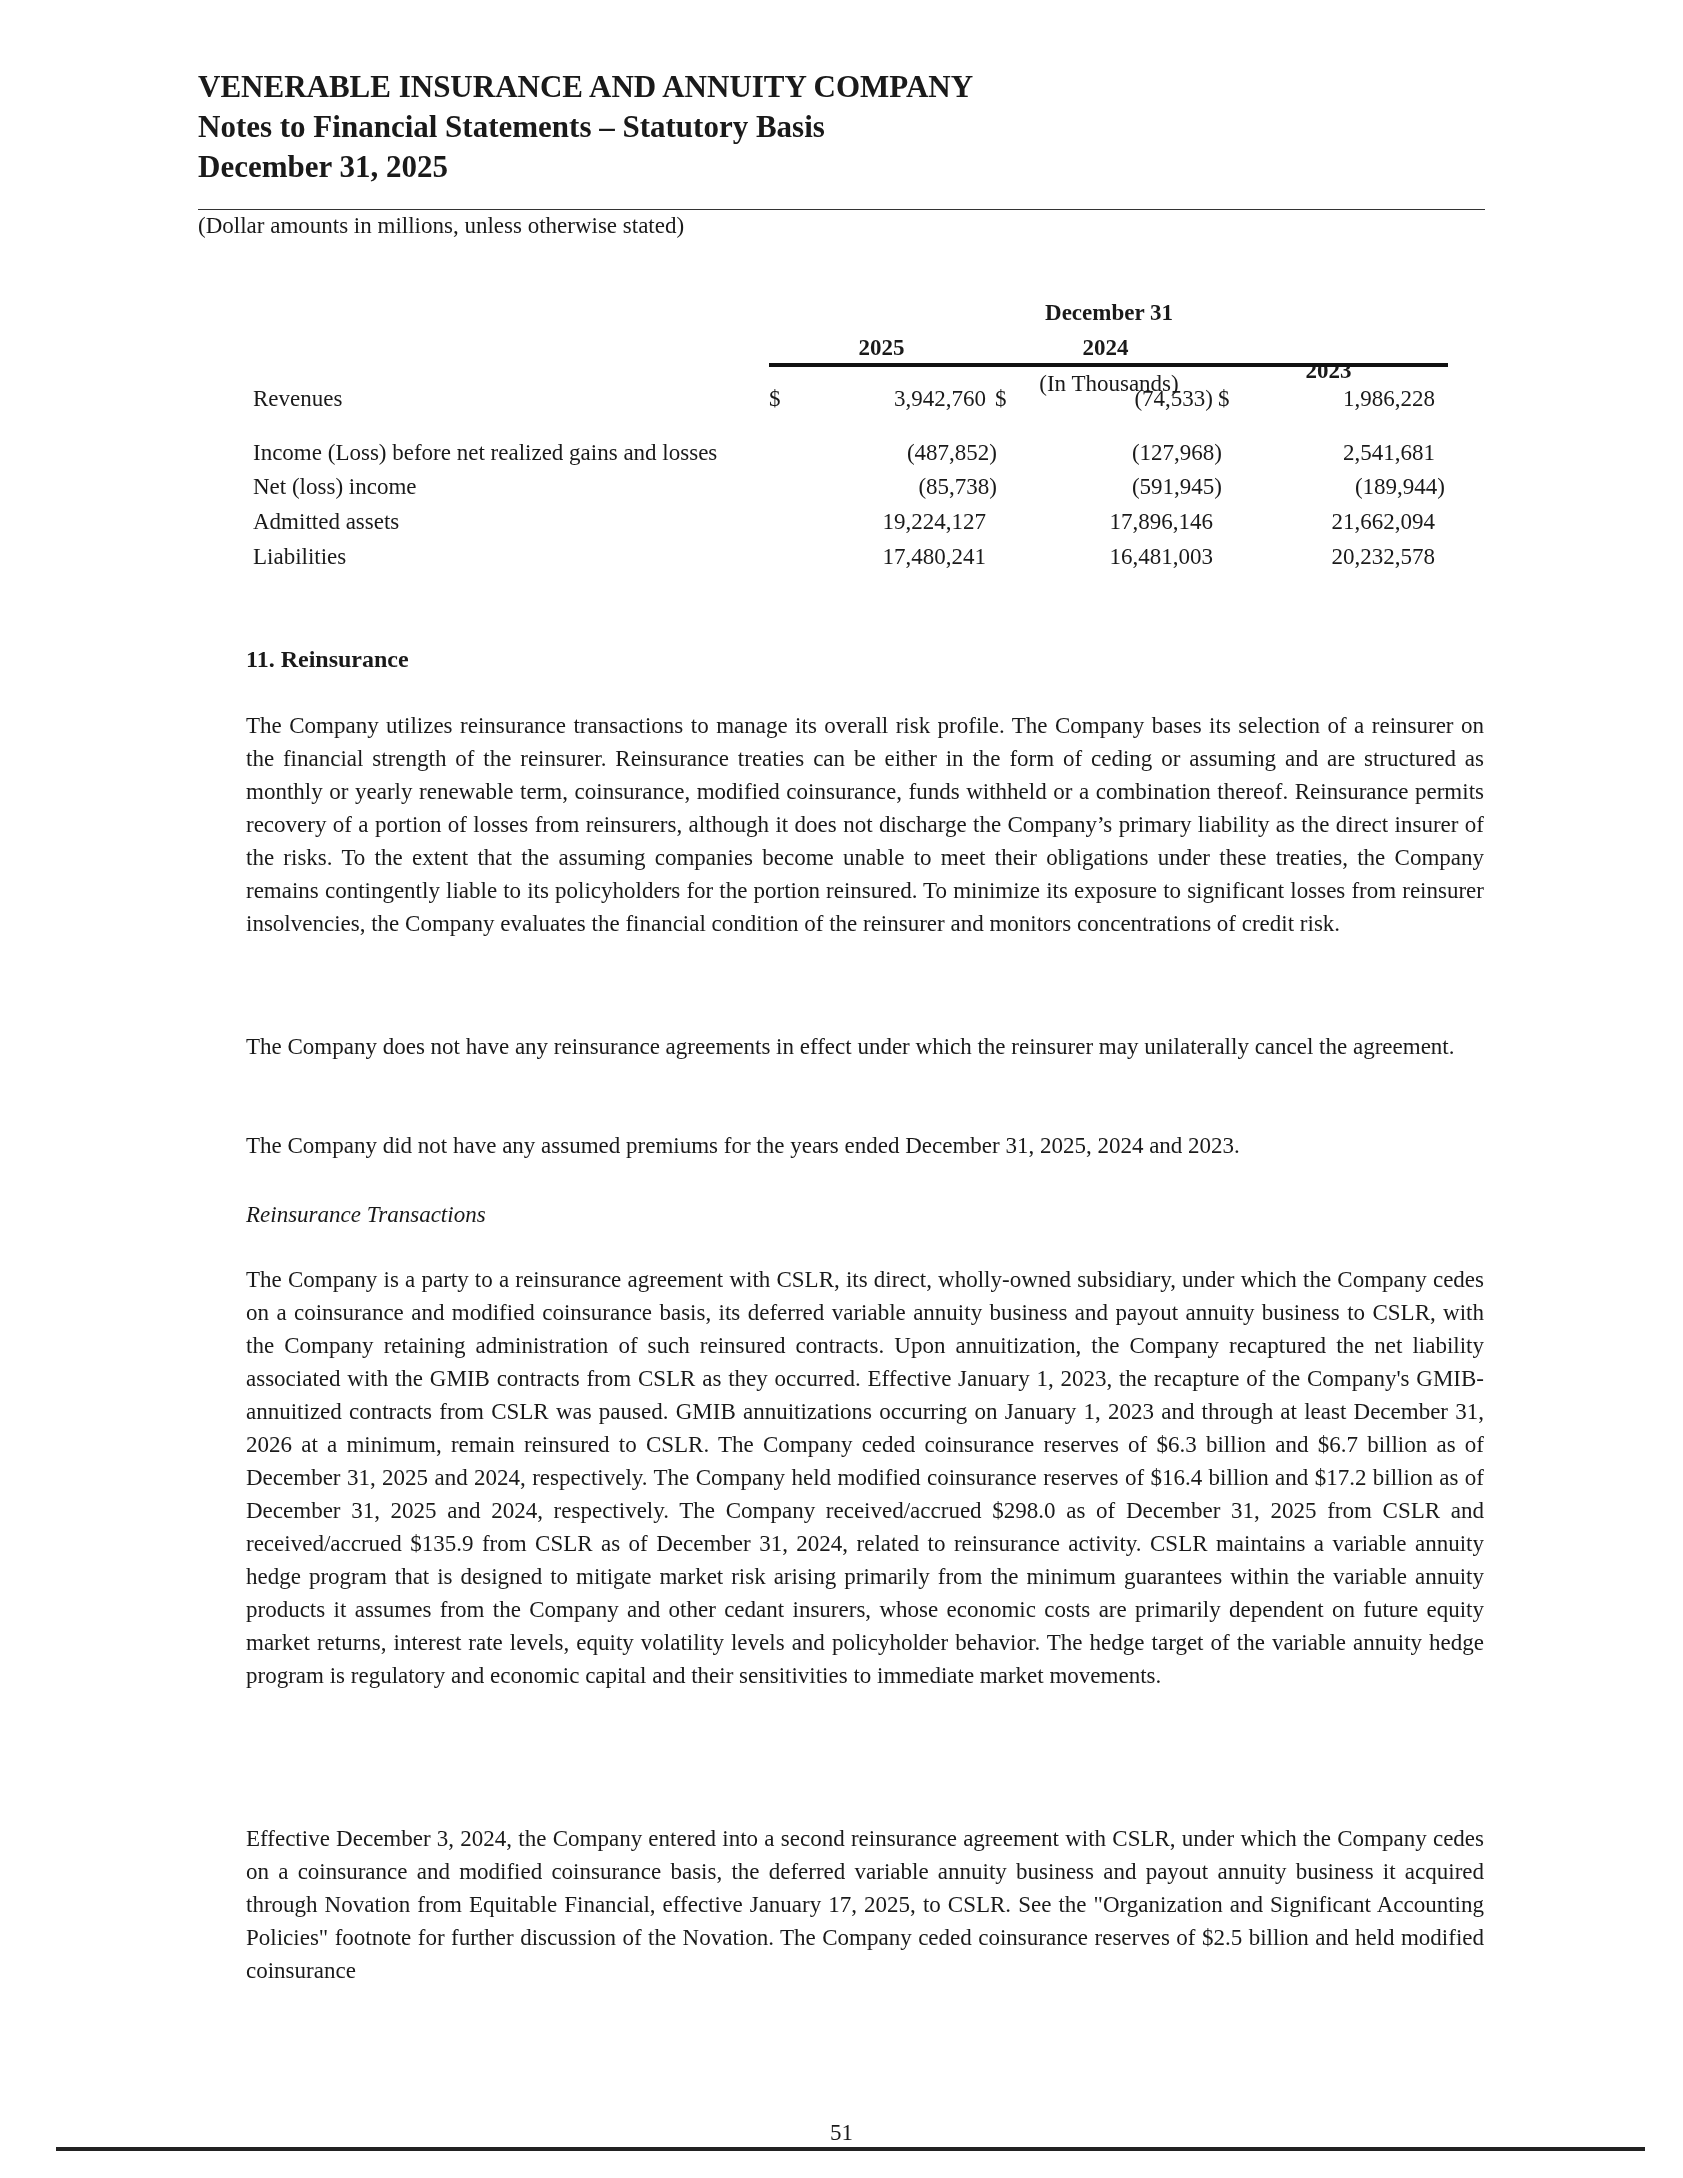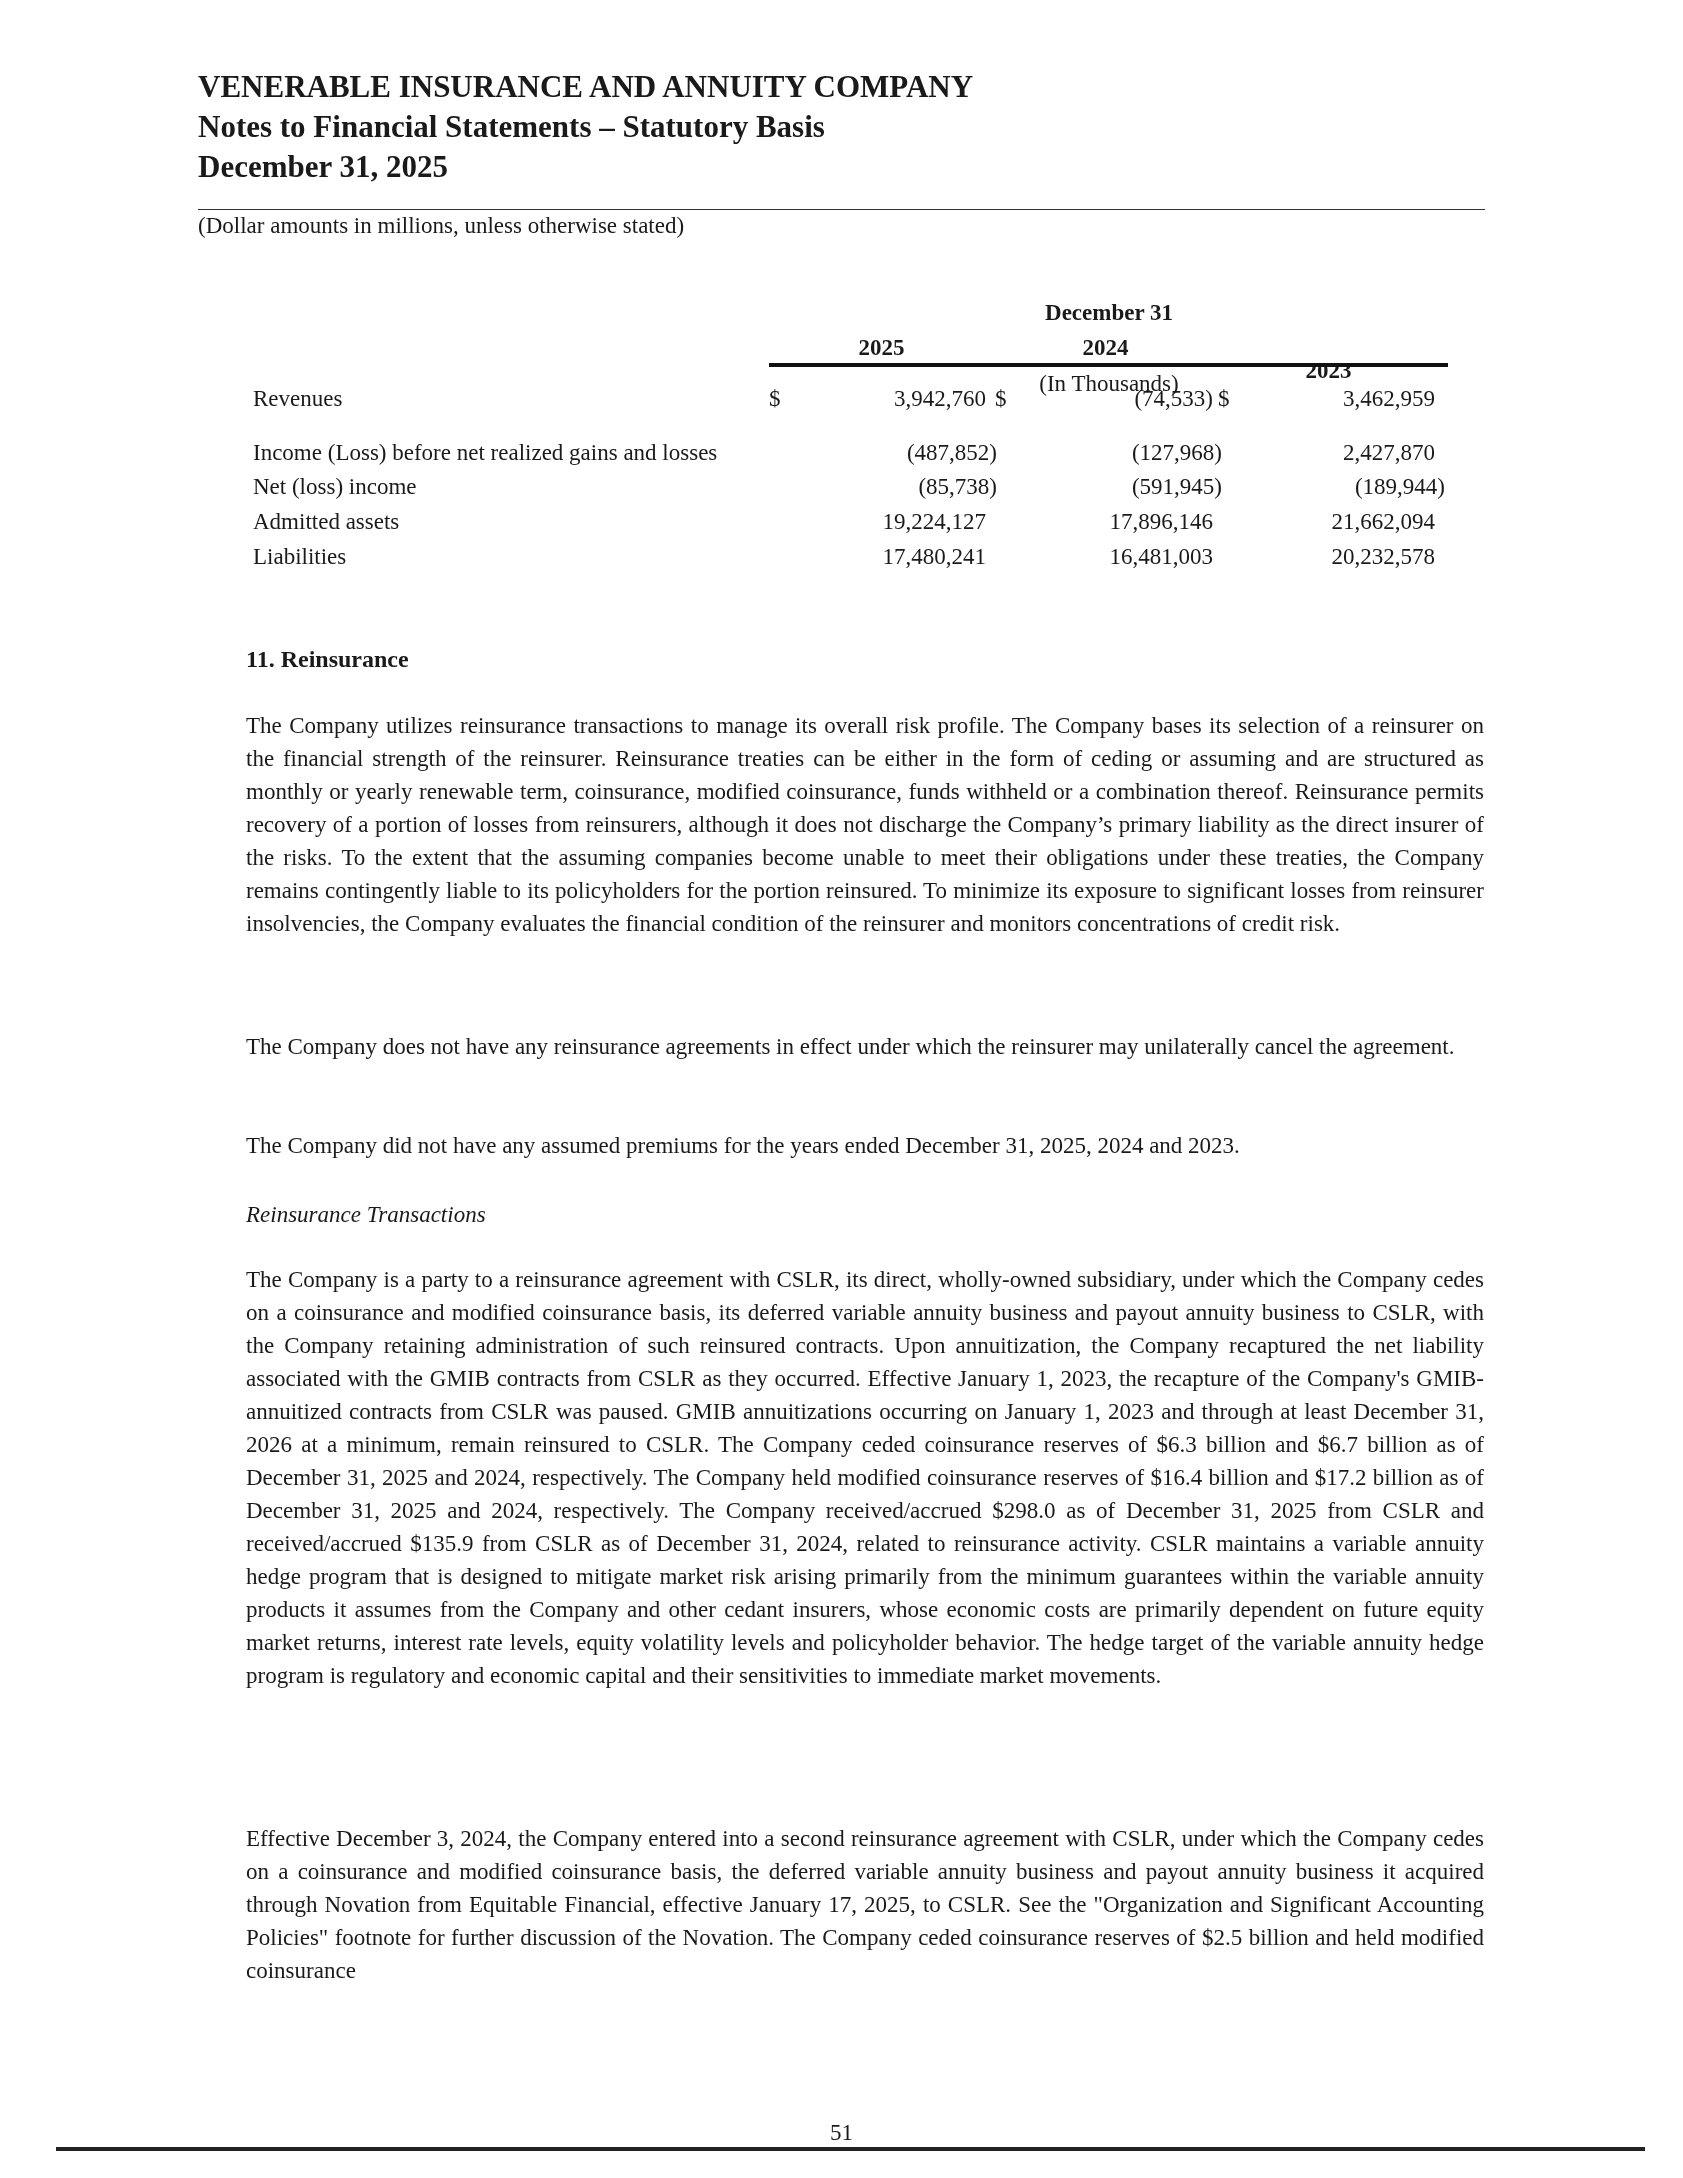--- a/index.html
+++ b/index.html
@@ -154,26 +154,26 @@
   <div class="abs year-head y2">2023</div>
   <div class="table-rule"></div>
   <div class="abs units">(In Thousands)</div>
 
   <div class="abs row-label r0">Revenues</div>
   <div class="abs dollar r0" style="left:769px;">$</div>
   <div class="abs val c0 r0">3,942,760</div>
   <div class="abs dollar r0" style="left:995px;">$</div>
   <div class="abs val c1 r0">(74,533)</div>
   <div class="abs dollar r0" style="left:1218px;">$</div>
-  <div class="abs val c2 r0">3,462,959</div>
+  <div class="abs val c2 r0">1,986,228</div>
 
   <div class="abs row-label r1">Income (Loss) before net realized gains and losses</div>
   <div class="abs val c0 r1" style="left:829px;">(487,852)</div>
   <div class="abs val c1 r1" style="left:1054px;text-align:right;">(127,968)</div>
-  <div class="abs val c2 r1">2,427,870</div>
+  <div class="abs val c2 r1">2,541,681</div>
 
   <div class="abs row-label r2">Net (loss) income</div>
   <div class="abs val c0 r2" style="left:829px;">(85,738)</div>
   <div class="abs val c1 r2" style="left:1054px;">(591,945)</div>
   <div class="abs val c2 r2" style="left:1277px;">(189,944)</div>
 
   <div class="abs row-label r3">Admitted assets</div>
   <div class="abs val c0 r3">19,224,127</div>
   <div class="abs val c1 r3">17,896,146</div>
   <div class="abs val c2 r3">21,662,094</div>

